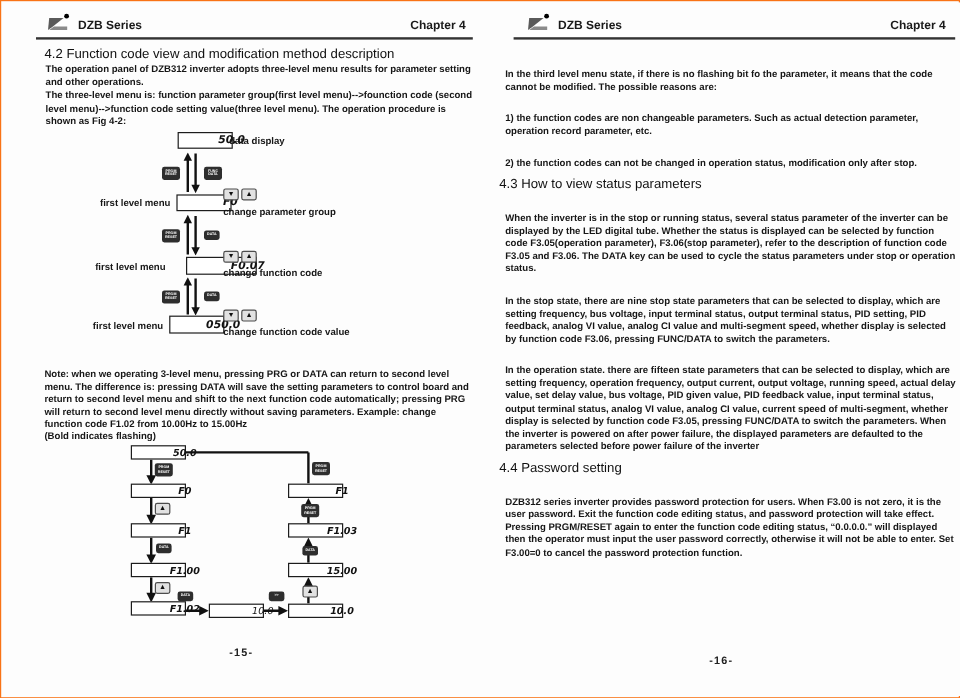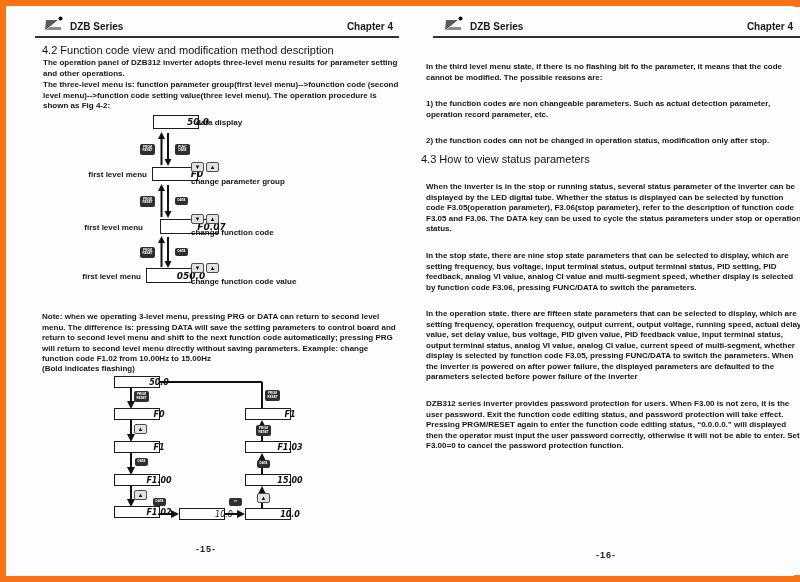--- a/index.html
+++ b/index.html
@@ -1,18 +1,18 @@
 <!DOCTYPE html>
 <html><head>
 <meta charset="utf-8">
 <style>
   html,body{margin:0;padding:0;}
   body{width:800px;height:582px;position:relative;background:#e8e8e8;
        font-family:"Liberation Sans",sans-serif;}
-  #frame{position:absolute;inset:0;border:6px solid #f97316;background:#fdfdfd;box-sizing:border-box;}
+  #frame{position:absolute;inset:0;border:1px solid #f97316;background:#fdfdfd;box-sizing:border-box;}
   .page{position:absolute;top:1px;bottom:1px;background:#fdfdfd;overflow:hidden;}
   #pageL{left:1px;width:398px;}
   #pageR{left:401px;width:398px;}
   .abs{position:absolute;}
   .hdr-brand{font-weight:bold;font-size:10px;color:#1a1a1a;}
   .hdr-chap{font-weight:bold;font-size:10px;color:#1a1a1a;text-align:right;}
   .rule{position:absolute;height:2px;background:#333;}
   .h1{font-weight:normal;font-size:11px;color:#111;}
   .bt{font-weight:bold;font-size:8px;line-height:1.32;color:#161616;}
   .lbl{font-weight:bold;font-size:8px;color:#161616;white-space:nowrap;}
@@ -177,19 +177,20 @@
     <div class="rule" style="left:26px;right:4px;top:29px"></div>
 
     <div class="abs flow bt" style="left:19px;top:39px;width:378px">
       <p>In the third level menu state, if there is no flashing bit fo the parameter, it means that the code cannot be modified. The possible reasons are:</p>
       <p>1) the function codes are non changeable parameters. Such as actual detection parameter, operation record parameter, etc.</p>
       <p>2) the function codes can not be changed in operation status, modification only after stop.</p>
       <div class="h1">4.3 How to view status parameters</div>
       <p>When the inverter is in the stop or running status, several status parameter of the inverter can be displayed by the LED digital tube. Whether the status is displayed can be selected by function code F3.05(operation parameter), F3.06(stop parameter), refer to the description of function code F3.05 and F3.06. The DATA key can be used to cycle the status parameters under stop or operation status.</p>
       <p>In the stop state, there are nine stop state parameters that can be selected to display, which are setting frequency, bus voltage, input terminal status, output terminal status, PID setting, PID feedback, analog VI value, analog CI value and multi-segment speed, whether display is selected by function code F3.06, pressing FUNC/DATA to switch the parameters.</p>
       <p>In the operation state. there are fifteen state parameters that can be selected to display, which are setting frequency, operation frequency, output current, output voltage, running speed, actual delay value, set delay value, bus voltage, PID given value, PID feedback value, input terminal status, output terminal status, analog VI value, analog CI value, current speed of multi-segment, whether display is selected by function code F3.05, pressing FUNC/DATA to switch the parameters. When the inverter is powered on after power failure, the displayed parameters are defaulted to the parameters selected before power failure of the inverter</p>
+      <div class="h1">4.4 Password setting</div>
       <p>DZB312 series inverter provides password protection for users. When F3.00 is not zero, it is the user password. Exit the function code editing status, and password protection will take effect. Pressing PRGM/RESET again to enter the function code editing status, “0.0.0.0.” will displayed then the operator must input the user password correctly, otherwise it will not be able to enter. Set F3.00=0 to cancel the password protection function.</p>
     </div>
 
     <div class="footer" style="top:543px">-16-</div>
   </div>
 
 </div>
 
 </body></html>

